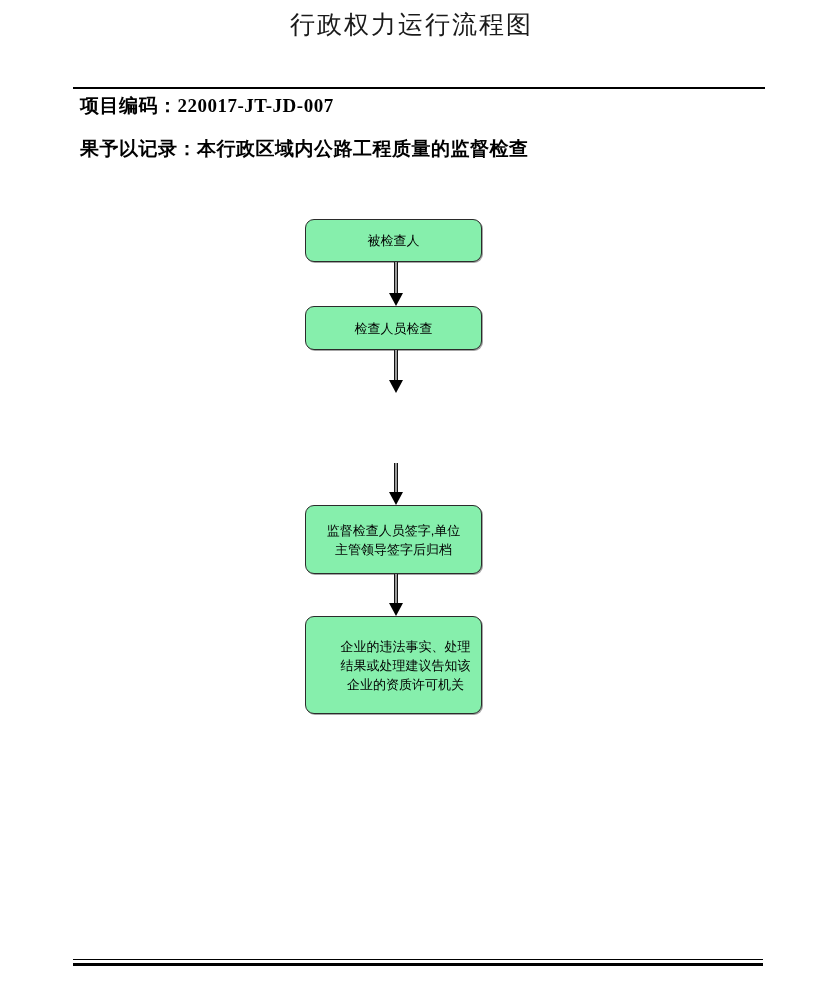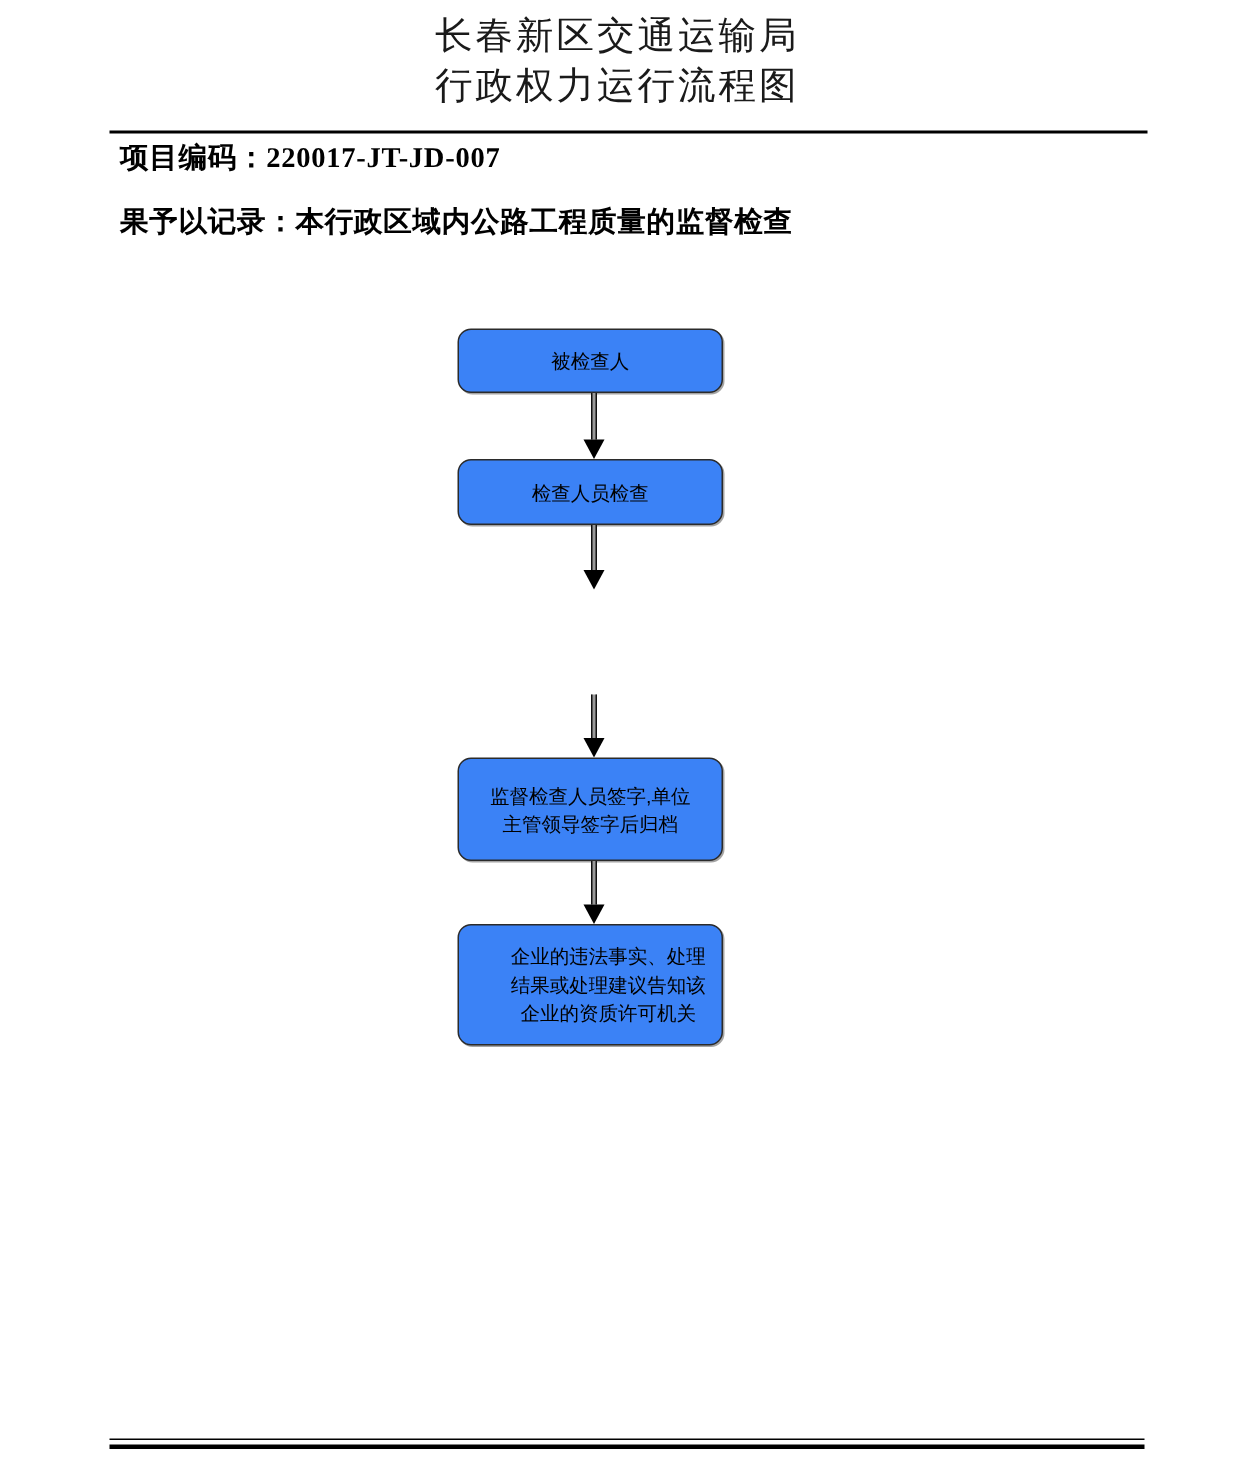--- a/index.html
+++ b/index.html
@@ -73,37 +73,37 @@
     width: 823px;
     height: 981px;
   }
   .node {
     position: absolute;
     left: 305px;
     width: 177px;
     box-sizing: border-box;
     border: 1px solid #2b2b2b;
     border-radius: 9px;
-    background: #3b82f6;
+    background: #86efac;
     box-shadow: 1px 1px 0 rgba(90,90,90,0.55);
     display: flex;
     align-items: center;
     justify-content: center;
     text-align: center;
     font-family: "Liberation Sans", "DejaVu Sans", sans-serif;
     font-size: 13px;
     line-height: 19px;
     color: #000000;
     padding: 2px 8px;
   }
   .node-1 { top: 219px; height: 43px; }
   .node-2 { top: 306px; height: 44px; font-family: Liberation Serif, serif; }
   .node-3 { top: 393px; height: 70px; }
   .node-4 { top: 505px; height: 69px; }
-  .node-5 { top: 616px; height: 81px; padding-left: 32px; }
+  .node-5 { top: 616px; height: 98px; padding-left: 32px; }
 
   .node-text {
     display: block;
     white-space: pre-line;
   }
 
   
   .connector {
     position: absolute;
     left: 389px;
@@ -159,21 +159,20 @@
     top: 963px;
     width: 690px;
     height: 0;
     border-top: 3px solid #000000;
   }
 </style>
 </head>
 <body>
 
 <div class="doc-header">
-  <div class="title-line">长春新区交通运输局</div>
   <div class="title-line">行政权力运行流程图</div>
 </div>
 
 <div class="rule-top"></div>
 
 <div class="meta meta-code">
   <div class="meta-row">项目编码：220017-JT-JD-007</div>
 </div>
 <div class="meta meta-name">
   <div class="meta-row">果予以记录：本行政区域内公路工程质量的监督检查</div>

